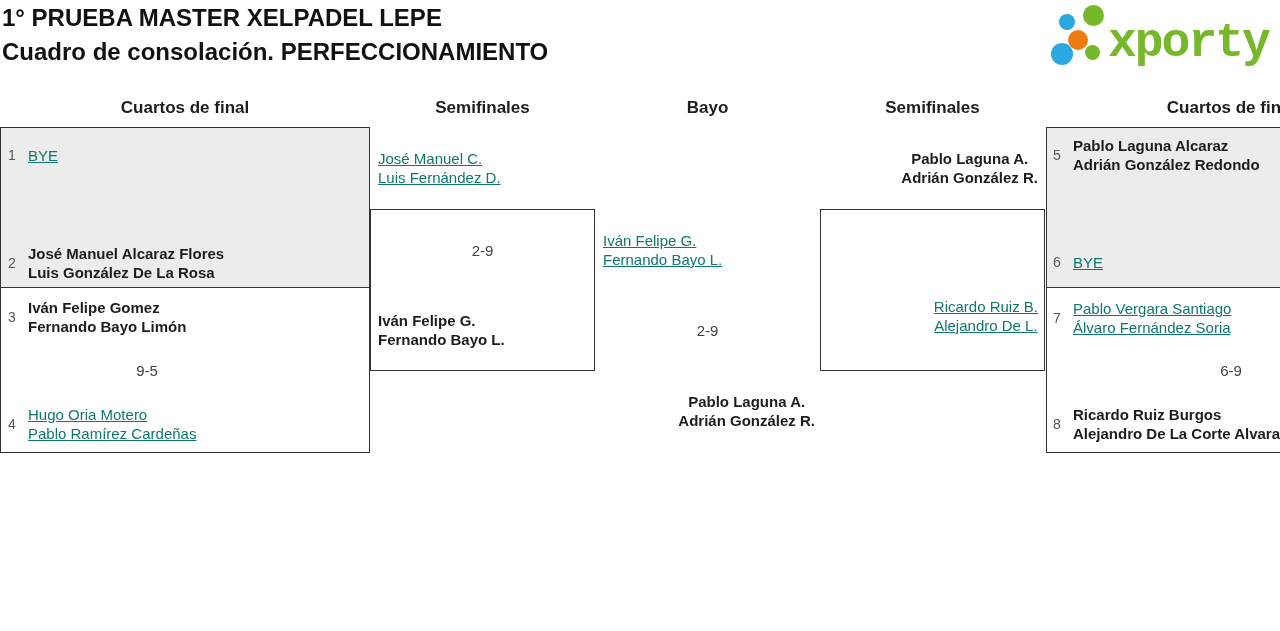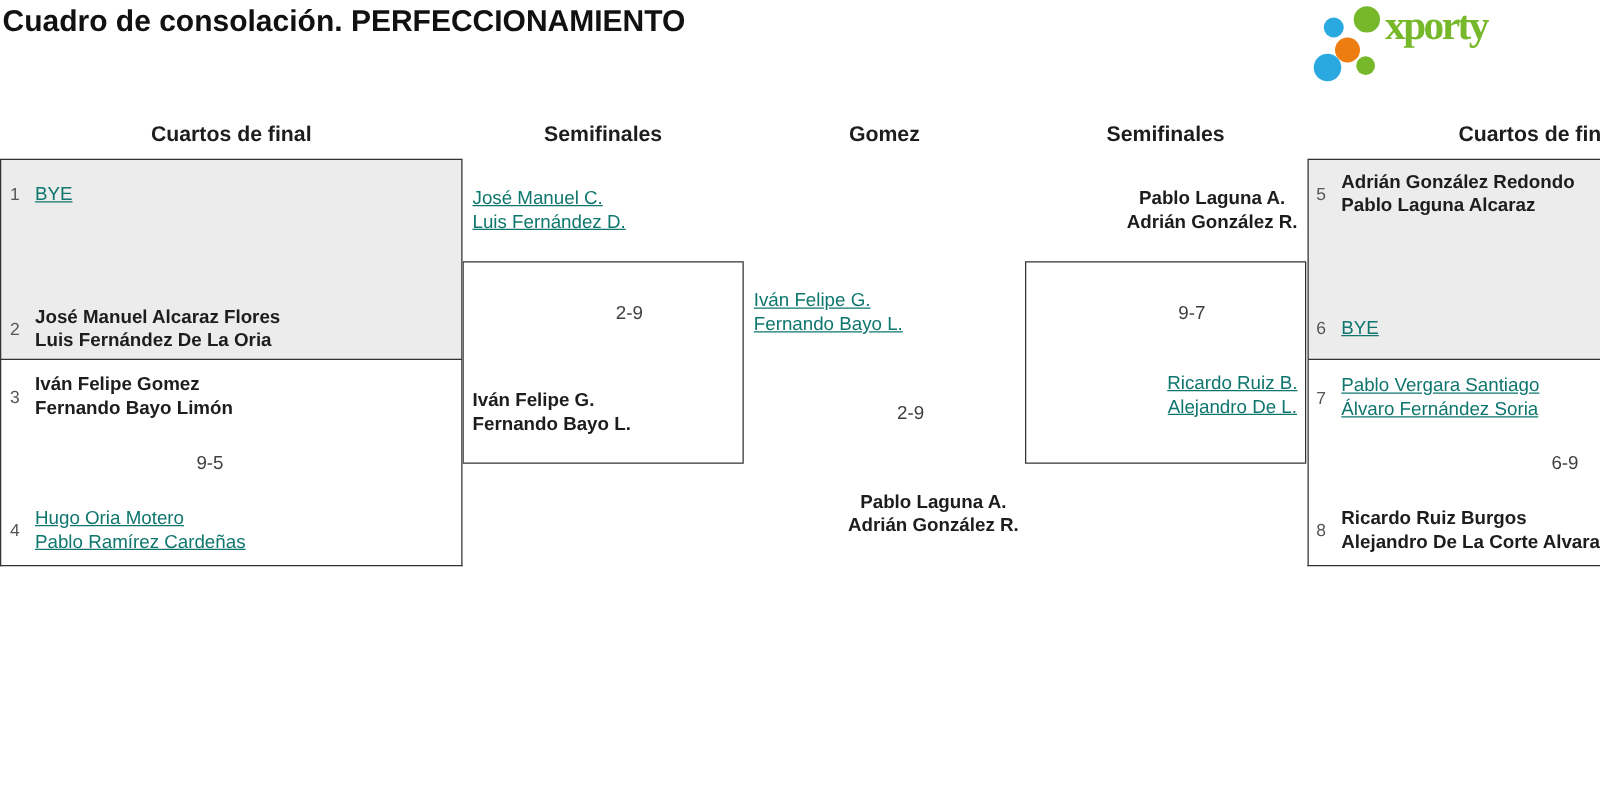--- a/index.html
+++ b/index.html
@@ -20,24 +20,24 @@
   }
   
   .logo{position:absolute;left:1046px;top:0;width:234px;height:72px;}
   .dot{position:absolute;border-radius:50%;}
   .dot-blue-small {left:13px;top:14px;width:16px;height:16px;background:var(--logo-blue,#2aa9e0);}
   .dot-green-big  {left:37px;top:5px;width:21px;height:21px;background:var(--logo-green,#76b82a);}
   .dot-orange     {left:22px;top:30px;width:20px;height:20px;background:var(--logo-orange,#ee7d11);}
   .dot-blue-big   {left:5px;top:43px;width:22px;height:22px;background:var(--logo-blue,#2aa9e0);}
   .dot-green-small{left:39px;top:45px;width:15px;height:15px;background:var(--logo-green,#76b82a);}
   .wordmark{
-    position:absolute;left:62px;top:3px;
-    font-size:33px;font-weight:800;letter-spacing:-2px;
+    position:absolute;left:62px;top:16px;
+    font-size:48px;font-weight:800;letter-spacing:-2px;
     color:var(--logo-green,#76b82a);
-    font-family:Liberation Serif, serif;
+    font-family:Liberation Mono, monospace;
   }
   
   .round-header{
     position:absolute;top:98px;height:20px;
     text-align:center;
     font-size:17px;font-weight:700;color:#1d1d1d;
     white-space:nowrap;
   }
   
   .box{
@@ -62,44 +62,44 @@
   .team{display:flex;flex-direction:column;}
   .slot.align-right{justify-content:flex-end;text-align:center;}
   .gray .team{color:#0f766e;font-weight:400;text-decoration:underline;}
   .bold .team{color:#1d1d1d;font-weight:700;}
   
   .score{
     position:absolute;
     text-align:center;
     font-size:15px;color:#3f3f3f;
     white-space:nowrap;
-    margin-left:21px;
   }
 </style>
 </head>
 <body>
 
 <div id="screen">
 
   <div class="page-title">
+    <div>1° PRUEBA MASTER XELPADEL LEPE</div>
     <div>Cuadro de consolación. PERFECCIONAMIENTO</div>
   </div>
 
   <div class="logo">
     <span class="dot dot-blue-small"></span>
     <span class="dot dot-green-big"></span>
     <span class="dot dot-orange"></span>
     <span class="dot dot-blue-big"></span>
     <span class="dot dot-green-small"></span>
     <span class="wordmark">xporty</span>
   </div>
 
   <div class="round-header" style="left:0;width:370px">Cuartos de final</div>
   <div class="round-header" style="left:370px;width:225px">Semifinales</div>
-  <div class="round-header" style="left:595px;width:225px">Gomez</div>
+  <div class="round-header" style="left:595px;width:225px">Bayo</div>
   <div class="round-header" style="left:820px;width:225px">Semifinales</div>
   <div class="round-header" style="left:1046px;width:370px">Cuartos de final</div>
 
   <div class="box bye-box" style="left:0;top:127px;width:370px;height:161px"></div>
   <div class="box no-top" style="left:0;top:288px;width:370px;height:165px"></div>
   <div class="box" style="left:370px;top:209px;width:225px;height:162px"></div>
   <div class="box" style="left:820px;top:209px;width:225px;height:162px"></div>
   <div class="box bye-box" style="left:1046px;top:127px;width:370px;height:161px"></div>
   <div class="box no-top" style="left:1046px;top:288px;width:370px;height:165px"></div>
 
@@ -107,21 +107,21 @@
     <span class="seed">1</span>
     <span class="team">
       <span>BYE</span>
 
     </span>
   </div>
   <div class="slot bold" style="left:8px;top:244px;width:354px">
     <span class="seed">2</span>
     <span class="team">
       <span>José Manuel Alcaraz Flores</span>
-      <span>Luis Fernández De La Oria</span>
+      <span>Luis González De La Rosa</span>
     </span>
   </div>
 
   <div class="slot bold" style="left:8px;top:298px;width:354px">
     <span class="seed">3</span>
     <span class="team">
       <span>Iván Felipe Gomez</span>
       <span>Fernando Bayo Limón</span>
     </span>
   </div>
@@ -161,33 +161,32 @@
       <span>Adrián González R.</span>
     </span>
   </div>
 
   <div class="slot bold align-right" style="left:820px;top:149px;width:218px">
     <span class="team">
       <span>Pablo Laguna A.</span>
       <span>Adrián González R.</span>
     </span>
   </div>
-  <div class="score" style="left:820px;top:242px;width:225px">9-7</div>
   <div class="slot gray align-right" style="left:820px;top:297px;width:218px">
     <span class="team">
       <span>Ricardo Ruiz B.</span>
       <span>Alejandro De L.</span>
     </span>
   </div>
 
   <div class="slot bold" style="left:1053px;top:136px;width:300px">
     <span class="seed">5</span>
     <span class="team">
+      <span>Pablo Laguna Alcaraz</span>
       <span>Adrián González Redondo</span>
-      <span>Pablo Laguna Alcaraz</span>
     </span>
   </div>
   <div class="slot gray" style="left:1053px;top:253px;width:300px">
     <span class="seed">6</span>
     <span class="team">
       <span>BYE</span>
 
     </span>
   </div>
 

